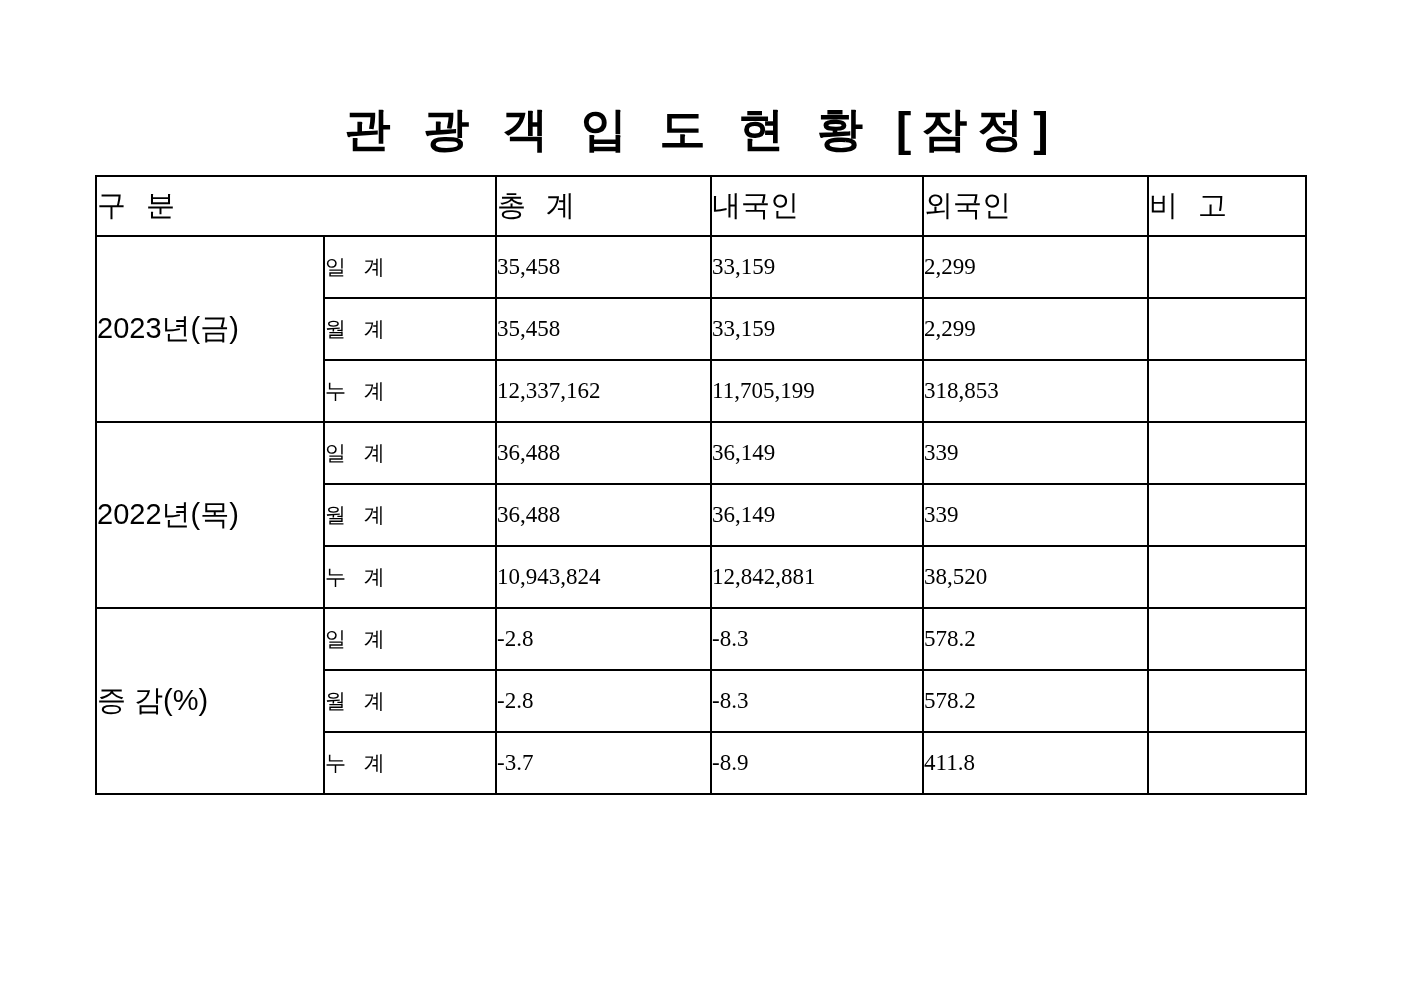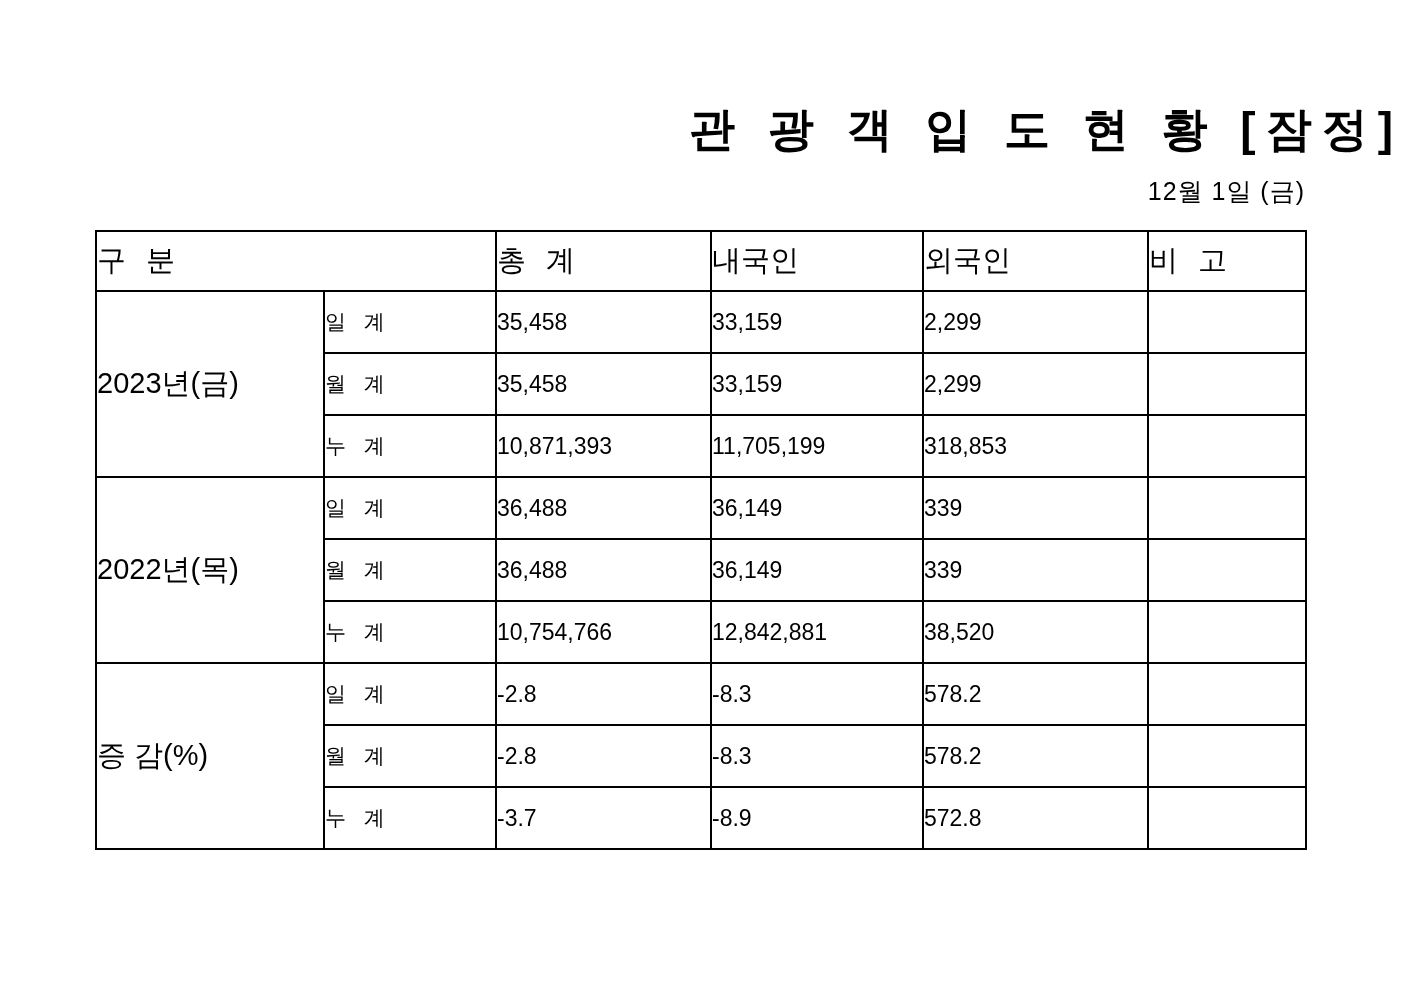--- a/index.html
+++ b/index.html
@@ -15,21 +15,21 @@
     position: relative;
   }
   .page {
     width: 1403px;
     height: 992px;
     box-sizing: border-box;
     padding: 0;
     position: relative;
   }
   .doc-title {
-    text-align: right;
+    text-align: center;
     font-size: 46px;
     font-weight: bold;
     letter-spacing: 10px;
     margin: 0;
     padding-top: 105px;
     line-height: 1.05;
     white-space: pre;
   }
   .doc-date {
     text-align: right;
@@ -67,20 +67,21 @@
   }
   .sub-cell {
     height: 60px;
     font-size: 21px;
     letter-spacing: 6px;
   }
   .num-cell {
     font-size: 23px;
     font-weight: bold;
     letter-spacing: 0px;
+    font-family: Liberation Serif, serif;
   }
   .blank-cell {
     font-size: 23px;
   }
   
   col.c-group { width: 228px; }
   col.c-sub   { width: 172px; }
   col.c-total { width: 215px; }
   col.c-dom   { width: 212px; }
   col.c-for   { width: 225px; }
@@ -88,21 +89,20 @@
   .thick-top > td {
     border-top-width: 3px;
   }
 </style>
 </head>
 <body>
 
 <div class="page">
 
   <h1 class="doc-title">관 광 객 입 도 현 황 [잠정]</h1>
-  <div class="doc-date">12월 1일 (금)</div>
 
   <table class="stat">
     <colgroup>
       <col class="c-group">
       <col class="c-sub">
       <col class="c-total">
       <col class="c-dom">
       <col class="c-for">
       <col class="c-note">
     </colgroup>
@@ -129,21 +129,21 @@
       <tr>
         <td class="sub-cell">월 계</td>
         <td class="num-cell">35,458</td>
         <td class="num-cell">33,159</td>
         <td class="num-cell">2,299</td>
         <td class="blank-cell"></td>
       </tr>
 
       <tr>
         <td class="sub-cell">누 계</td>
-        <td class="num-cell">10,871,393</td>
+        <td class="num-cell">12,337,162</td>
         <td class="num-cell">11,705,199</td>
         <td class="num-cell">318,853</td>
         <td class="blank-cell"></td>
       </tr>
 
       <tr class="thick-top">
         <td class="group-cell" rowspan="3">2022년(목)</td>
         <td class="sub-cell">일 계</td>
         <td class="num-cell">36,488</td>
         <td class="num-cell">36,149</td>
@@ -154,21 +154,21 @@
       <tr>
         <td class="sub-cell">월 계</td>
         <td class="num-cell">36,488</td>
         <td class="num-cell">36,149</td>
         <td class="num-cell">339</td>
         <td class="blank-cell"></td>
       </tr>
 
       <tr>
         <td class="sub-cell">누 계</td>
-        <td class="num-cell">10,754,766</td>
+        <td class="num-cell">10,943,824</td>
         <td class="num-cell">12,842,881</td>
         <td class="num-cell">38,520</td>
         <td class="blank-cell"></td>
       </tr>
 
       <tr class="thick-top">
         <td class="group-cell" rowspan="3">증 감(%)</td>
         <td class="sub-cell">일 계</td>
         <td class="num-cell">-2.8</td>
         <td class="num-cell">-8.3</td>
@@ -181,20 +181,20 @@
         <td class="num-cell">-2.8</td>
         <td class="num-cell">-8.3</td>
         <td class="num-cell">578.2</td>
         <td class="blank-cell"></td>
       </tr>
 
       <tr>
         <td class="sub-cell">누 계</td>
         <td class="num-cell">-3.7</td>
         <td class="num-cell">-8.9</td>
-        <td class="num-cell">572.8</td>
+        <td class="num-cell">411.8</td>
         <td class="blank-cell"></td>
       </tr>
 
     </tbody>
   </table>
 
 </div>
 
 </body></html>

